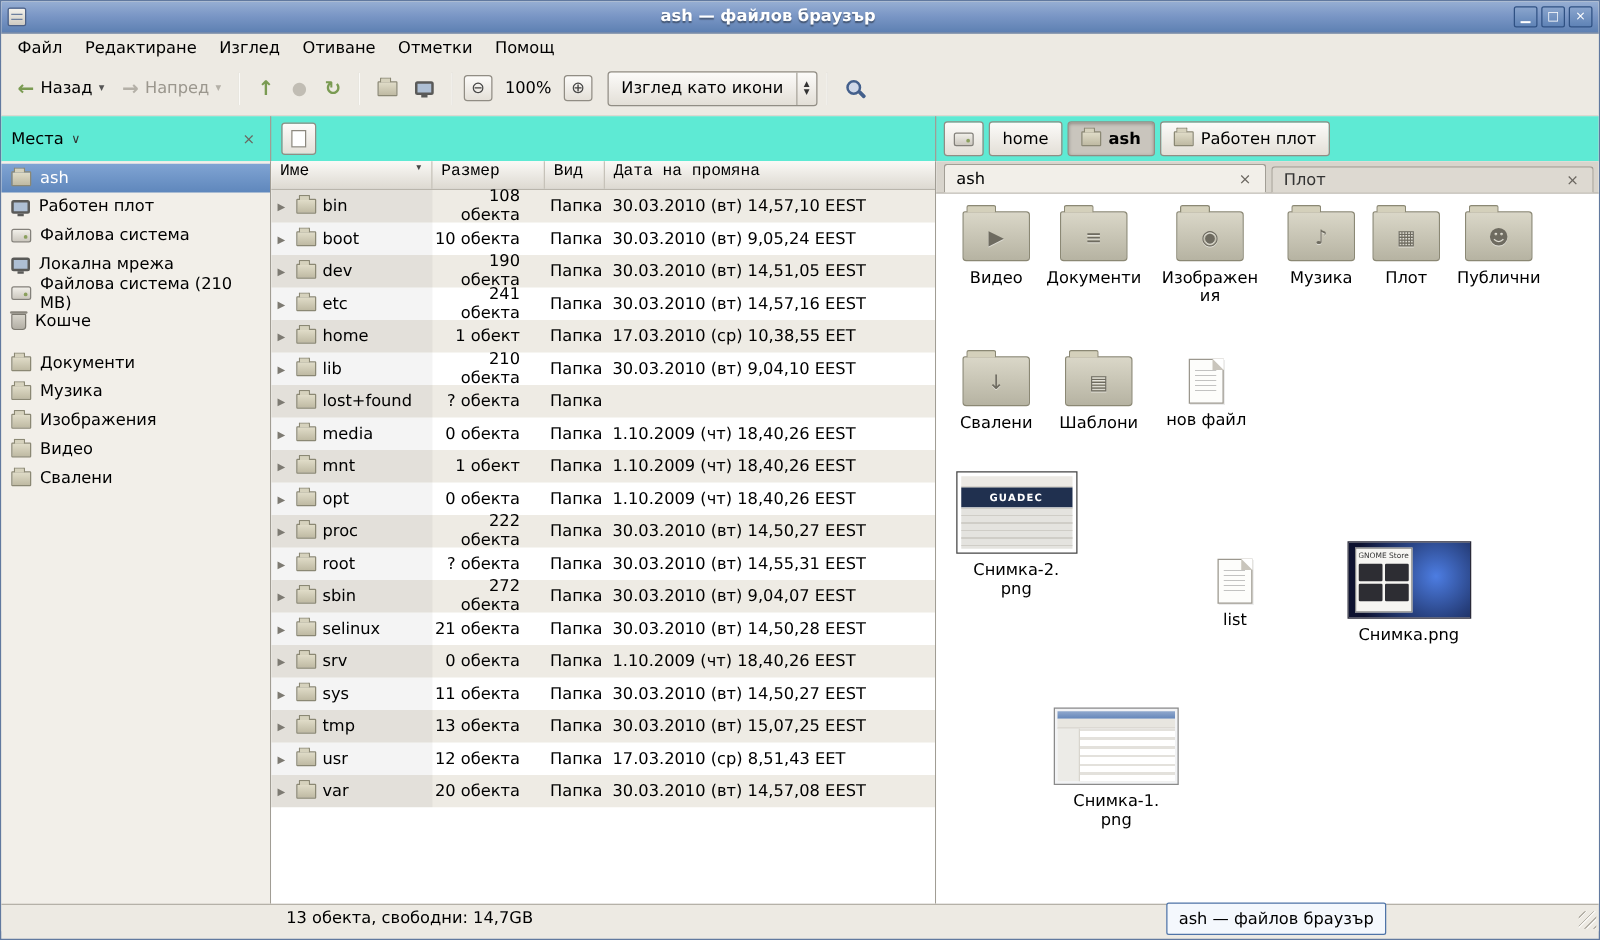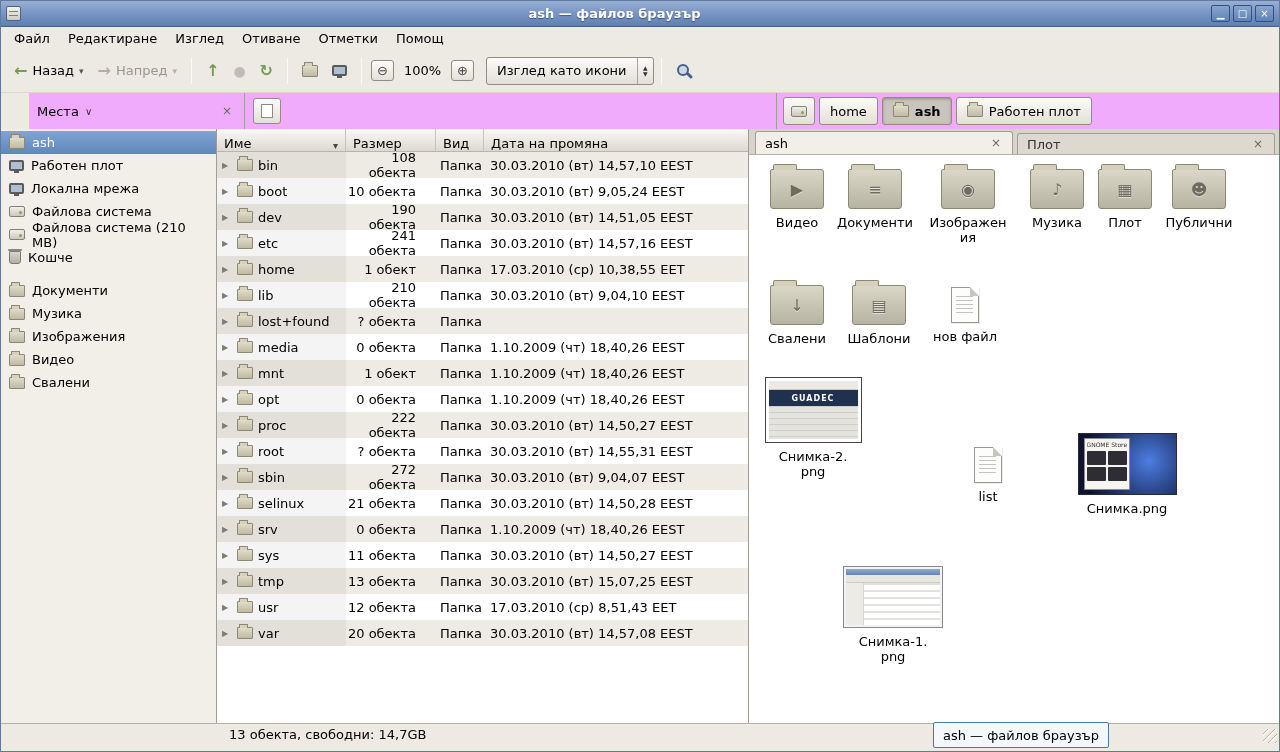--- a/index.html
+++ b/index.html
@@ -30,21 +30,21 @@
   .mini-btn { font-family:inherit; border:1px solid #918d84; background:linear-gradient(#fcfbf9,#e4e0d8); border-radius:3px; padding:2px 5px; margin:0 2px; font-size:13px; color:#444; }
   .zoom-label { margin:0 8px; }
   .combo { border:1px solid #918d84; background:linear-gradient(#fcfbf9,#e3dfd7); border-radius:3px; display:flex; align-items:stretch; height:28px; margin-left:10px; }
   .combo-text { padding:5px 10px 0 10px; min-width:150px; }
   .combo-spin { border-left:1px solid #a8a49b; padding:0 5px; display:flex; flex-direction:column; justify-content:center; font-size:6px; line-height:6px; color:#333; }
   .mag { width:16px; height:16px; position:relative; display:inline-block; }
   .mag::before { content:""; position:absolute; left:1px; top:1px; width:8px; height:8px; border:2px solid #44608c; border-radius:50%; background:#cfd8e8; }
   .mag::after { content:""; position:absolute; left:10px; top:11px; width:7px; height:3px; background:#44608c; border-radius:1px; transform:rotate(45deg); }
 
   
-  .locrow { height:36px; display:flex; background:#f0abfc;margin-left:28px; }
+  .locrow { height:36px; display:flex; background:#5eead4; }
   .places-head { width:216px; border-right:1px solid #a19d94; display:flex; align-items:center; padding:0 8px; }
   .flatbtn { font-family:inherit; font-size:13px; background:none; border:none; display:flex; align-items:center; gap:6px; }
   .small-arr { font-size:10px; color:#333; }
   .spacer { flex:1; }
   .closex { color:#6b6760; font-size:12px; padding:2px 4px; }
   .mid-head { width:532px; border-right:1px solid #a19d94; display:flex; align-items:center; padding-left:8px; }
   .pane-btn { width:28px; height:26px; border:1px solid #918d84; border-radius:3px; background:linear-gradient(#fcfbf9,#e4e0d8); display:flex; align-items:center; justify-content:center; }
   .paper-mini { width:12px; height:14px; background:#fff; border:1px solid #8d897f; }
   .path-head { flex:1; display:flex; align-items:center; gap:4px; padding:0 6px; }
   .crumb { font-family:inherit; font-size:13px; height:28px; border:1px solid #918d84; background:linear-gradient(#fcfbf9,#e3dfd7); border-radius:3px; display:flex; align-items:center; gap:6px; padding:0 10px; }
@@ -63,21 +63,21 @@
 
   
   .content { display:flex; height:594px; }
   .sidebar { width:216px; border-right:1px solid #a19d94; background:#f2efe9; padding-top:2px; }
   .srow { height:23px; display:flex; align-items:center; gap:7px; padding:0 6px 0 8px; }
   .srow.selected { background:linear-gradient(#80a4d3,#5f87bc); color:#fff; }
   .ssep { height:10px; }
 
   .midpane { width:532px; border-right:1px solid #a19d94; background:#fff; display:flex; flex-direction:column; }
   .theader { height:23px; display:flex; flex:none; background:linear-gradient(#faf9f6,#ddd9d1); border-bottom:1px solid #b9b5ac; }
-  .th { border-right:1px solid #c6c2b9; display:flex; align-items:flex-end; padding:0 7px; }
+  .th { border-right:1px solid #c6c2b9; display:flex; align-items:flex-start; padding:0 7px;font-family:Liberation Mono, monospace; }
   .th-name { width:129px; } .th-size { width:90px; } .th-type { width:48px; } .th-date { flex:1; border-right:none; }
   .sort-arr { margin-left:auto; font-size:10px; color:#444; }
   .trow { height:26px; display:flex; align-items:center; flex:none; }
   .trow.alt { background:#eeebe4; }
   .cell-name { width:129px; height:100%; display:flex; align-items:center; gap:5px; padding-left:5px; background:rgba(0,0,0,0.045); }
   .expander { width:10px; font-size:8px; color:#7d7a72; flex:none; }
   .cell-size { width:90px; text-align:right; padding-right:20px; }
   .cell-type { width:48px; padding-left:4px; }
   .cell-date { flex:1; padding-left:6px; white-space:nowrap; }
   .tfill { flex:1; background:#fff; }
@@ -229,26 +229,26 @@
     <div class="sidebar">
       <div class="srow selected">
           <span class="mfold"></span>
           <span>ash</span>
         </div>
       <div class="srow">
           <span class="mmon"></span>
           <span>Работен плот</span>
         </div>
       <div class="srow">
+          <span class="mdrive"></span>
+          <span>Файлова система</span>
+        </div>
+      <div class="srow">
           <span class="mmon"></span>
           <span>Локална мрежа</span>
-        </div>
-      <div class="srow">
-          <span class="mdrive"></span>
-          <span>Файлова система</span>
         </div>
       <div class="srow">
           <span class="mdrive"></span>
           <span>Файлова система (210 MB)</span>
         </div>
       <div class="srow">
           <span class="mtrash"></span>
           <span>Кошче</span>
         </div>
       <div class="ssep"></div>

